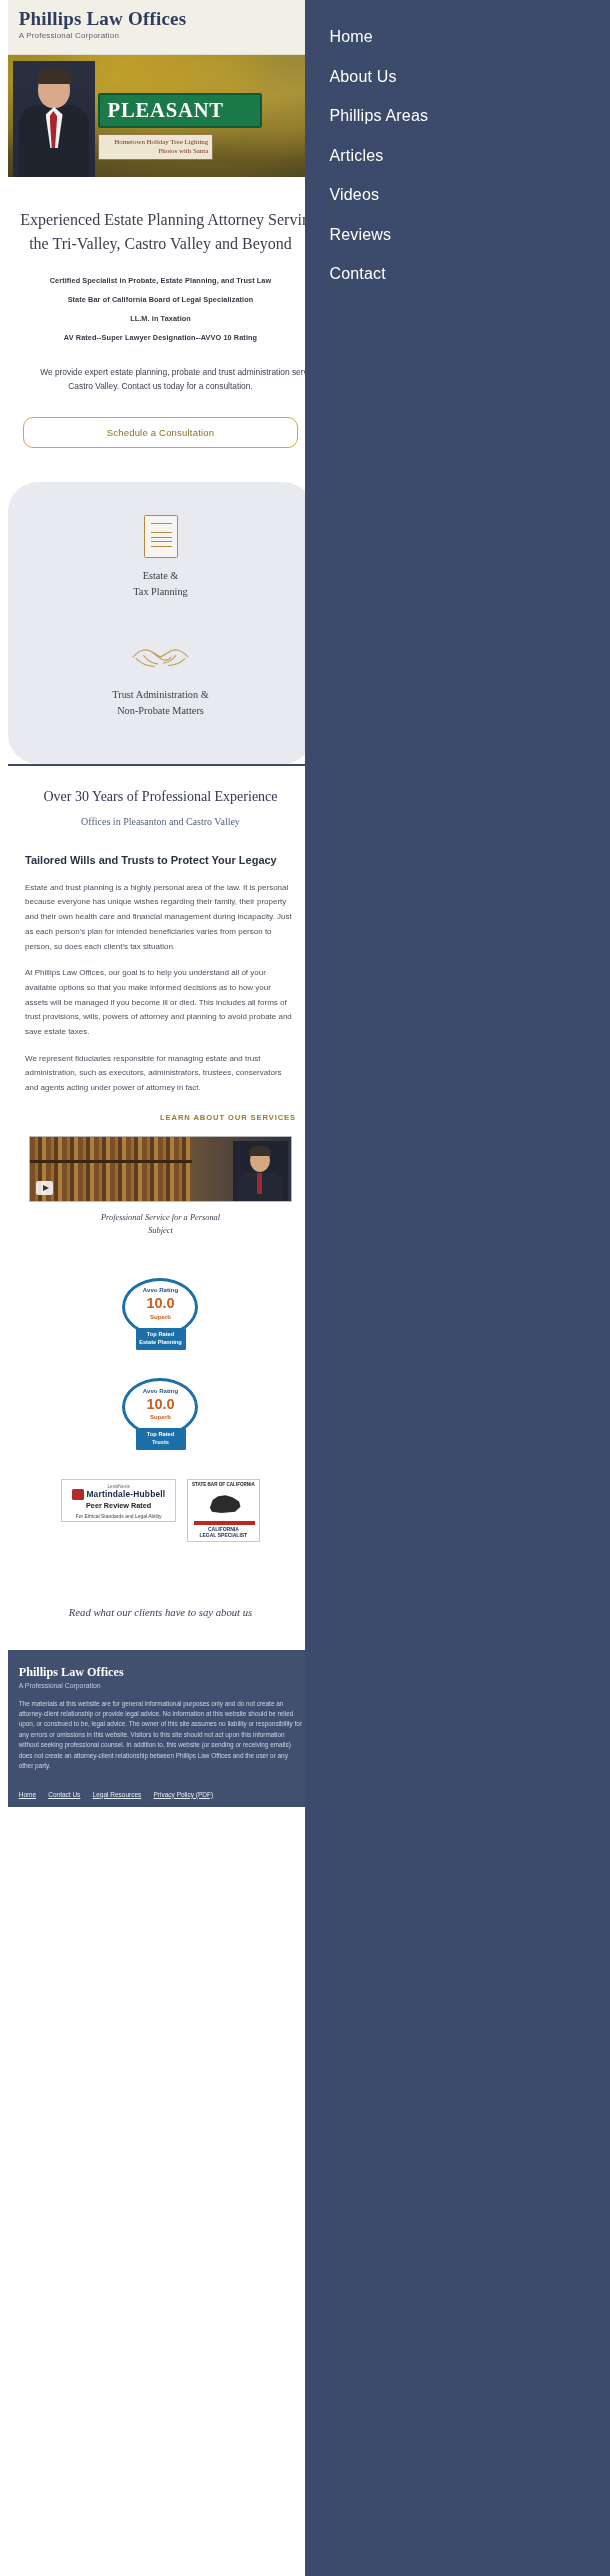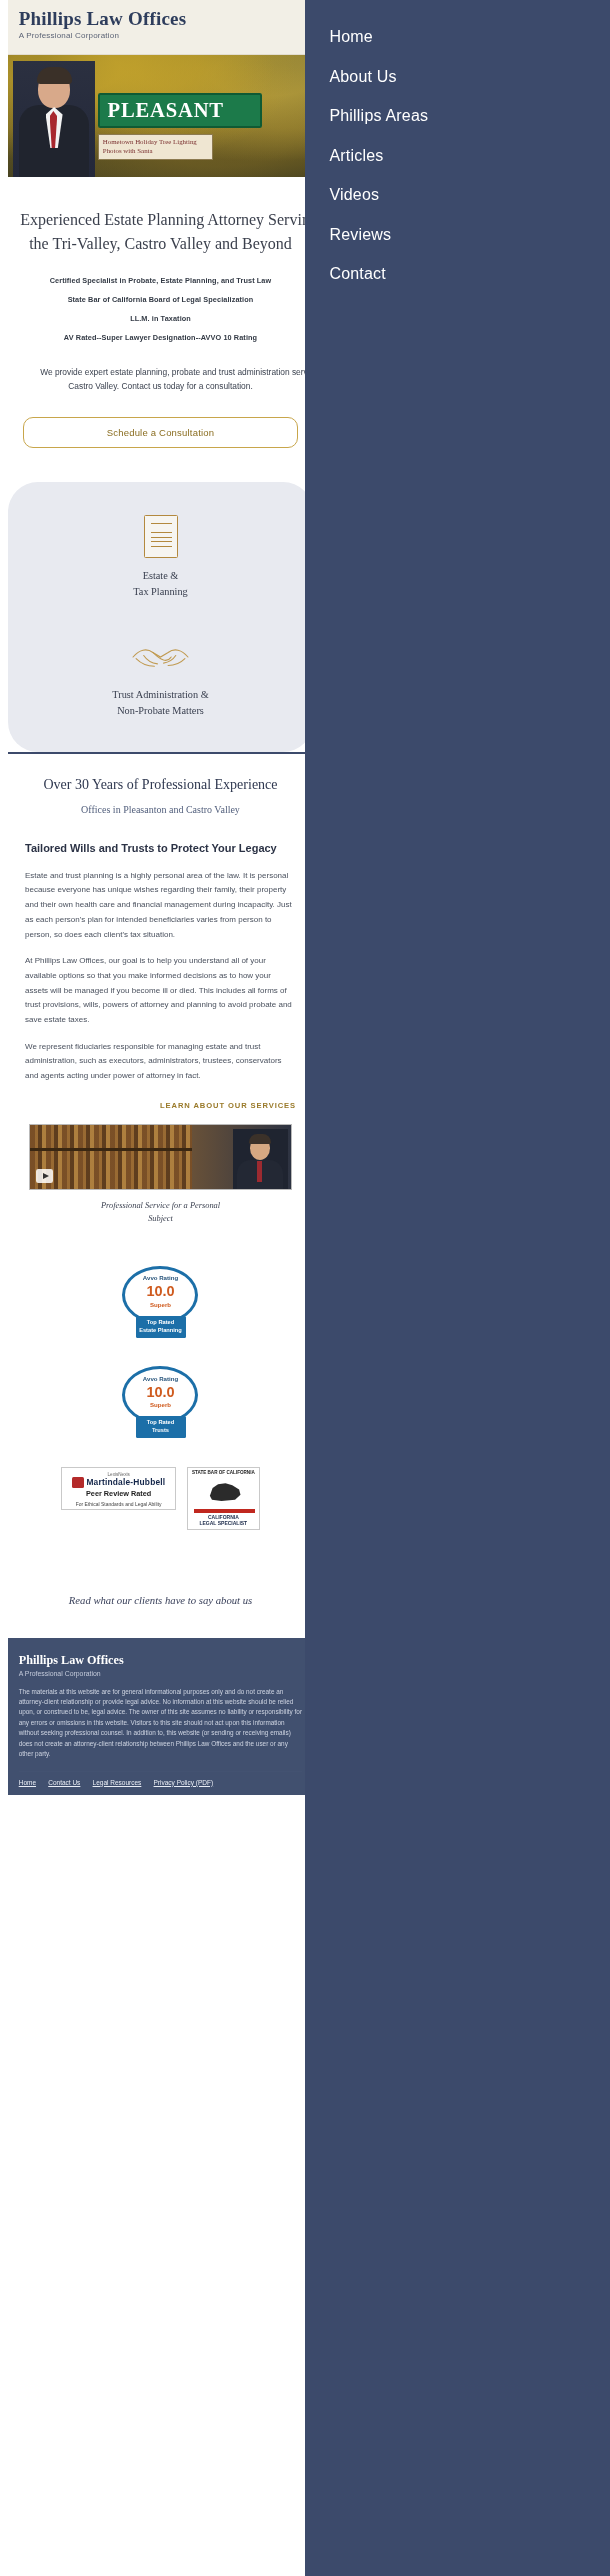--- a/index.html
+++ b/index.html
@@ -43,20 +43,21 @@
     margin-top: 2.3px;
     letter-spacing: 0.2px;
   }
 
   
   .hero-band {
     position: relative;
     height: 122px;
     background: linear-gradient(180deg, #2a2f1a 0%, #4f4a21 35%, #6d5f22 60%, #3b3a20 100%);
     overflow: hidden;
+    text-align: right;
   }
   .hero-foliage {
     position: absolute; inset: 0;
     background:
       radial-gradient(ellipse at 18% 12%, rgba(205,170,45,.75) 0 16%, transparent 60%),
       radial-gradient(ellipse at 52% 8%, rgba(180,150,40,.7) 0 14%, transparent 58%),
       radial-gradient(ellipse at 85% 16%, rgba(215,185,70,.65) 0 15%, transparent 60%),
       radial-gradient(ellipse at 70% 70%, rgba(120,100,35,.6) 0 22%, transparent 65%),
       radial-gradient(ellipse at 30% 80%, rgba(90,80,35,.6) 0 20%, transparent 62%);
   }
@@ -167,21 +168,21 @@
 
   
   .services {
     margin-top: 34px;
     background: #e8eaf0;
     padding: 31px 0 34px;
     text-align: center;
     border-radius: 30px;
   }
   .svc { margin-bottom: 32px; }
-  .svc:last-child { margin-bottom: 0; }
+  .svc:last-child { margin-bottom: 12px; }
   .svc-icon { height: 47px; display: flex; align-items: center; justify-content: center; }
   .doc-ico {
     width: 34px; height: 43px;
     border: 1.5px solid #b3893e;
     border-radius: 1.5px;
     background:
       repeating-linear-gradient(180deg, #b3893e 0 0.8px, transparent 0.8px 4.6px) no-repeat;
     background-size: 21.4px 31px;
     background-position: 6.1px 6.9px;
     background-color: #f6f5f1;

